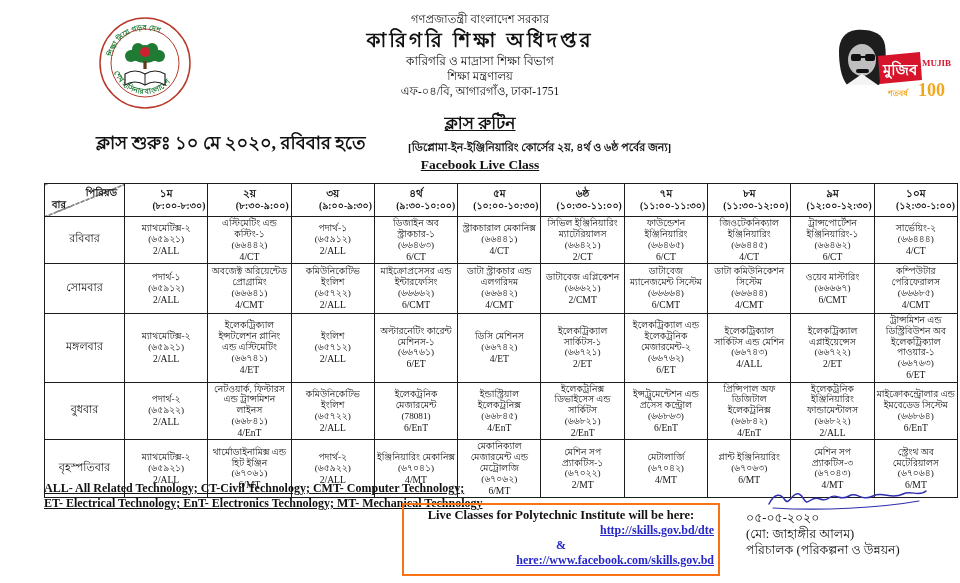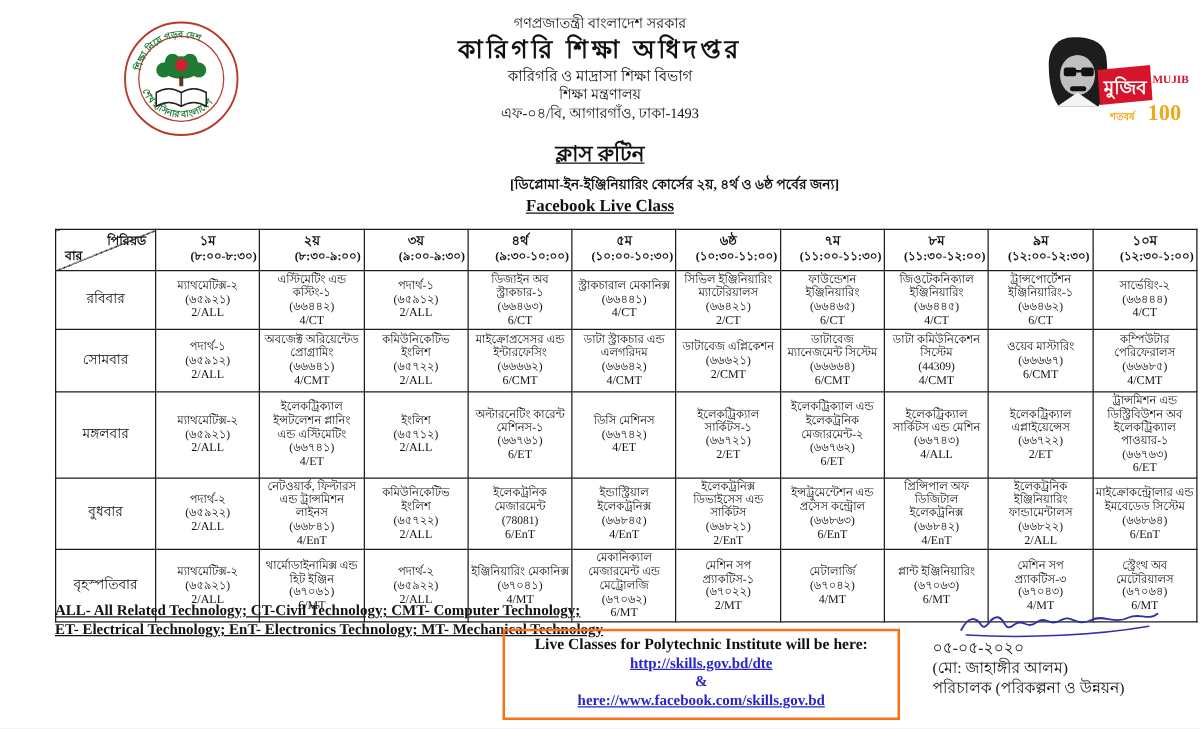--- a/index.html
+++ b/index.html
@@ -41,21 +41,21 @@
   .grp{font-size:9.6px;line-height:1.18;}
   th.corner{position:relative;padding:0;
     background:linear-gradient(to bottom right,transparent 49.3%,#1c1c1c 49.3%,#1c1c1c 50.7%,transparent 50.7%);}
   .corner-top{position:absolute;top:1px;right:7px;font-size:10px;}
   .corner-bottom{position:absolute;bottom:2px;left:7px;font-size:10px;}
   
   .legend{position:absolute;left:44px;top:481px;font-size:12px;font-weight:600;line-height:1.25;text-decoration:underline;}
   .livebox{position:absolute;left:402px;top:503px;width:306px;border:2px solid #f97316;
            text-align:center;padding:3px 4px 6px;}
   .lb-title{font-size:12.5px;font-weight:bold;}
-  .lb-link{display:block;color:#2626c9;text-decoration:underline;font-size:12px;font-weight:bold;cursor:pointer;}
+  .lb-link{display:block;color:#2626c9;text-decoration:underline;font-size:12px;font-weight:bold;cursor:pointer;text-align:right;}
   .lb-amp{color:#2626c9;font-size:12px;font-weight:bold;}
   .signature{position:absolute;right:14px;top:486px;width:200px;text-align:left;
              font-size:12.5px;line-height:1.28;}
   .signature svg{display:block;margin:0 auto -2px;}
 </style>
 </head>
 <body>
 
 <div class="page">
 
@@ -85,41 +85,42 @@
       <path d="M27,58 Q37,52 47,58 Q57,52 67,58 L67,69 Q57,63 47,69 Q37,63 27,69 Z" fill="#ffffff" stroke="#222222" stroke-width="1.2"></path>
       <line x1="47" y1="58" x2="47" y2="69" stroke="#222222" stroke-width="1"></line>
     </g>
   </svg>
 
   <div class="gov-header">
     <div class="gov1">গণপ্রজাতন্ত্রী বাংলাদেশ সরকার</div>
     <div class="org">কারিগরি শিক্ষা অধিদপ্তর</div>
     <div class="division">কারিগরি ও মাদ্রাসা শিক্ষা বিভাগ</div>
     <div class="ministry">শিক্ষা মন্ত্রণালয়</div>
-    <div class="address">এফ-০৪/বি, আগারগাঁও, ঢাকা-1493</div>
+    <div class="address">এফ-০৪/বি, আগারগাঁও, ঢাকা-1751</div>
   </div>
 
   <svg class="logo-right" width="126" height="84" viewBox="0 0 126 84">
     <g>
       <path d="M30,6 C19,7 13,16 13,27 C13,41 15,53 21,61 L53,61 C59,50 61,35 59,21 C57,9 45,5 30,6 Z" fill="#1d1d1d"></path>
       <ellipse cx="36" cy="36" rx="14" ry="16" fill="#bfbfbf"></ellipse>
       <rect x="25" y="30" width="10" height="7" rx="2" fill="#111111"></rect>
       <rect x="39" y="30" width="10" height="7" rx="2" fill="#111111"></rect>
       <rect x="34" y="32" width="6" height="2" fill="#111111"></rect>
       <rect x="30" y="45" width="13" height="4" rx="2" fill="#111111"></rect>
       <path d="M20,61 L36,50 L52,61 Z" fill="#f4f4f4"></path>
     </g>
     <path d="M52,32 L94,28 L96,56 L54,60 Z" fill="#d6152c"></path>
     <text x="57" y="51" font-size="15" font-weight="bold" fill="#ffffff">মুজিব</text>
     <text x="96" y="42" font-size="9" font-weight="bold" fill="#d6152c">MUJIB</text>
     <text x="62" y="72" font-size="8" font-weight="bold" fill="#f2a71b">শতবর্ষ</text>
     <text x="92" y="72" font-size="18" font-weight="bold" fill="#f2a71b">100</text>
   </svg>
 
   <div class="doc-title">ক্লাস রুটিন</div>
+  <div class="start-note">ক্লাস শুরুঃ ১০ মে ২০২০, রবিবার হতে</div>
   <div class="scope-note">[ডিপ্লোমা-ইন-ইঞ্জিনিয়ারিং কোর্সের ২য়, ৪র্থ ও ৬ষ্ঠ পর্বের জন্য]</div>
   <div class="fb-live">Facebook Live Class</div>
 
   <table class="routine">
     <colgroup>
       <col class="col-day">
         <col>
         <col>
         <col>
         <col>
@@ -268,21 +269,21 @@
             <div class="code">(৬৬৬২১)</div>
             <div class="grp">2/CMT</div>
           </td>
           <td class="subject-cell">
             <div class="subj">ডাটাবেজ ম্যানেজমেন্ট সিস্টেম</div>
             <div class="code">(৬৬৬৬৪)</div>
             <div class="grp">6/CMT</div>
           </td>
           <td class="subject-cell">
             <div class="subj">ডাটা কমিউনিকেশন সিস্টেম</div>
-            <div class="code">(44309)</div>
+            <div class="code">(৬৬৬৪৪)</div>
             <div class="grp">4/CMT</div>
           </td>
           <td class="subject-cell">
             <div class="subj">ওয়েব মাস্টারিং</div>
             <div class="code">(৬৬৬৬৭)</div>
             <div class="grp">6/CMT</div>
           </td>
           <td class="subject-cell">
             <div class="subj">কম্পিউটার পেরিফেরালস</div>
             <div class="code">(৬৬৬৮৫)</div>

